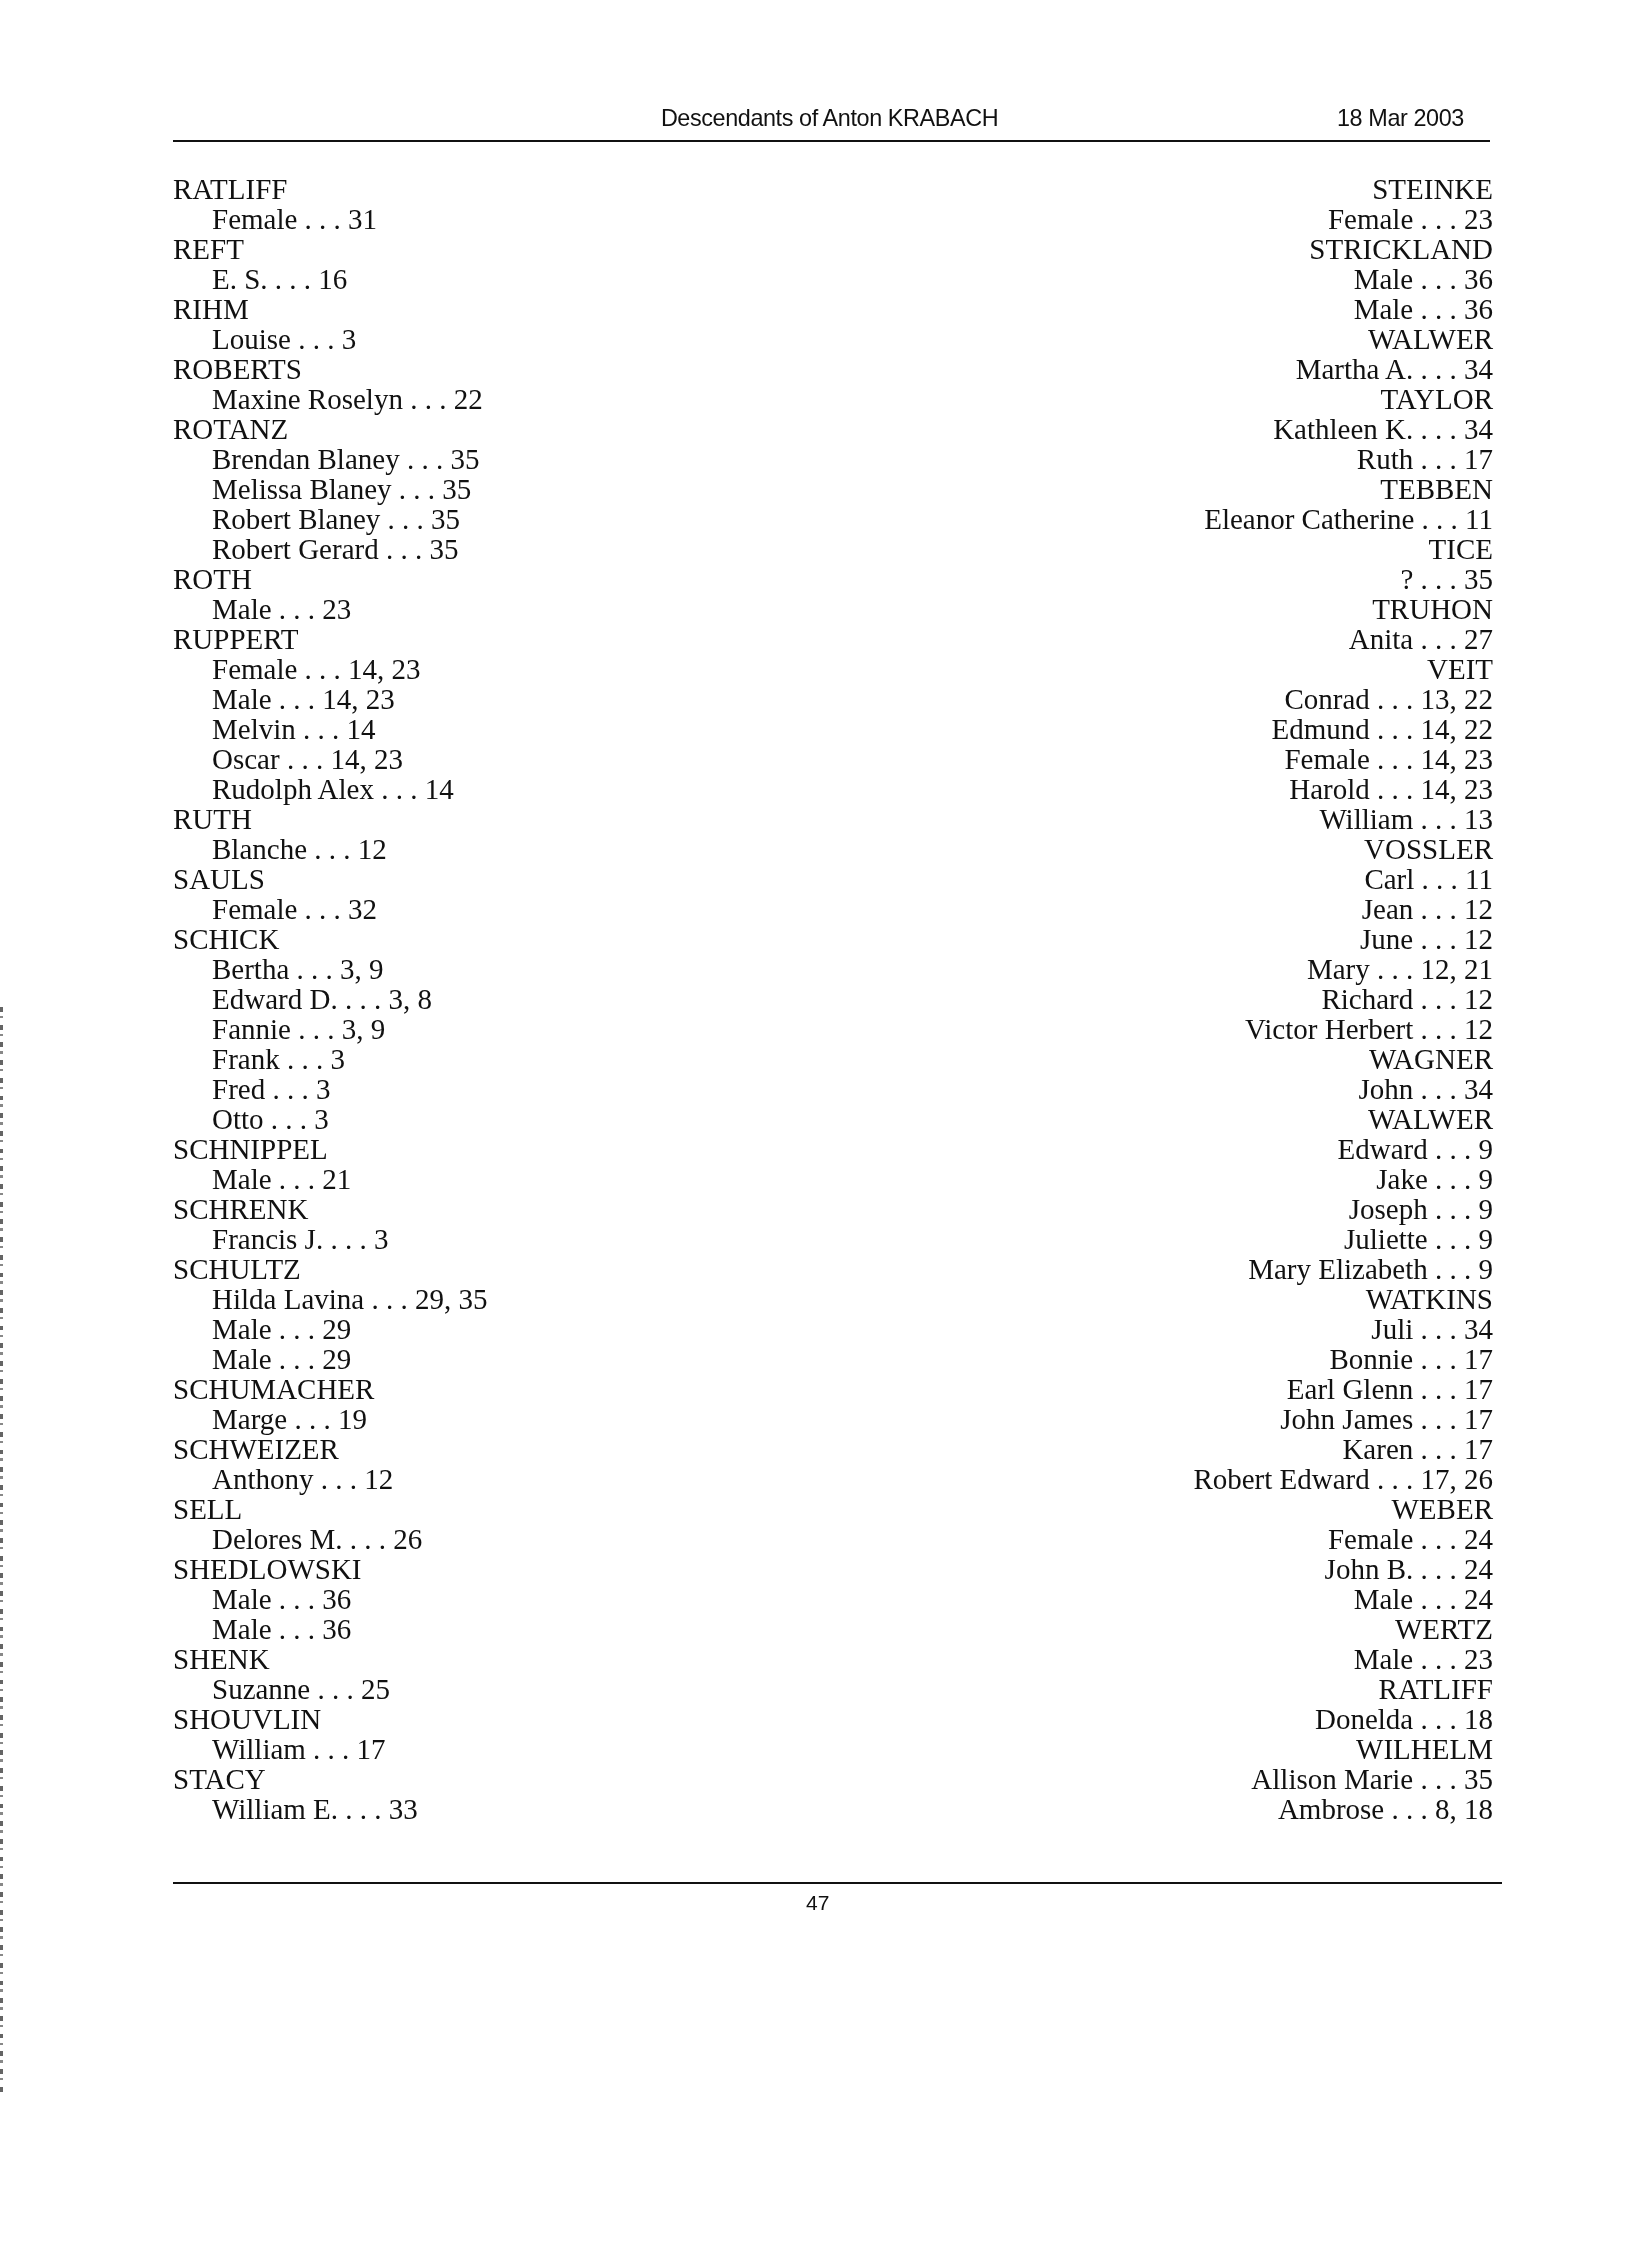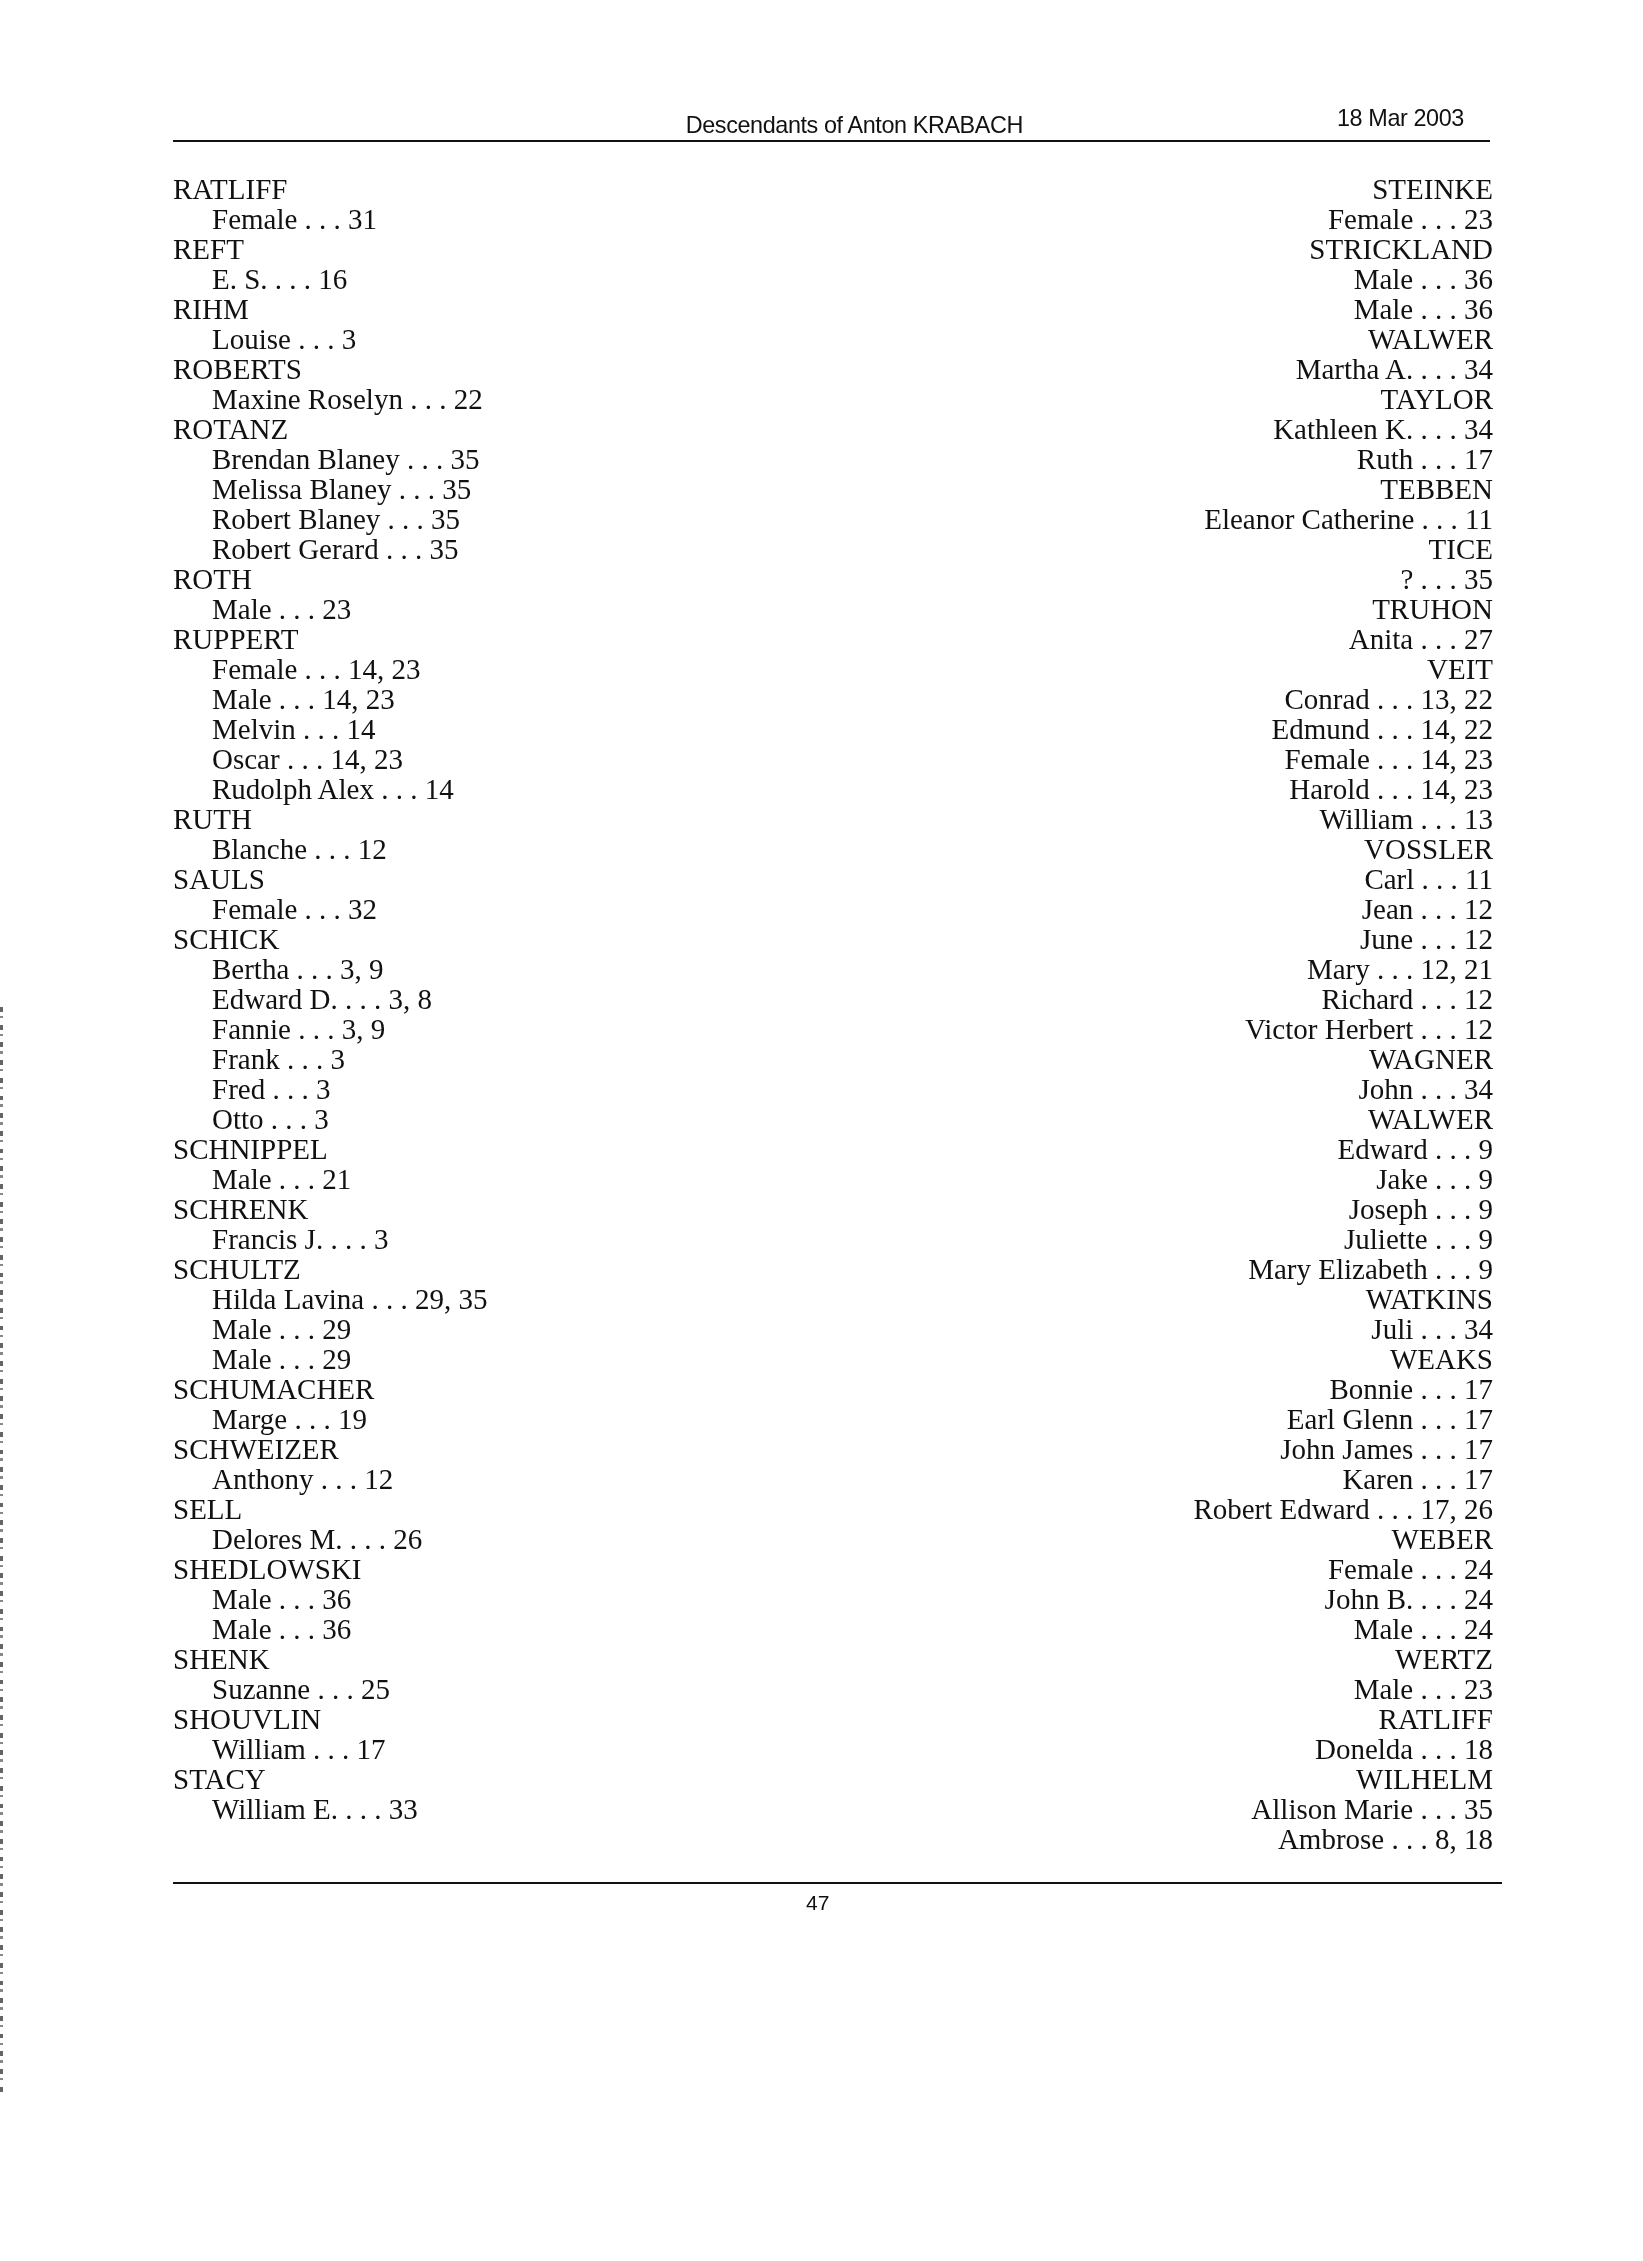--- a/index.html
+++ b/index.html
@@ -1,18 +1,18 @@
 <!DOCTYPE html>
 <html style="font-size:13px"><head>
   <meta charset="utf-8">
   <style>
     html, body { margin: 0; padding: 0; background: #ffffff; }
     body { width: 1643px; height: 2261px; position: relative; overflow: hidden; color: #111; }
     .header-title {
-      position: absolute; top: 112px; left: 636px; width: 387px; text-align: right;
+      position: absolute; top: 105px; left: 636px; width: 387px; text-align: center;
       font-family: "Liberation Sans", sans-serif; font-size: 23.4px; letter-spacing: -0.4px;
     }
     .header-date {
       position: absolute; top: 105px; left: 1337px; width: 153px; text-align: left;
       font-family: "Liberation Sans", sans-serif; font-size: 23.4px; letter-spacing: -0.4px;
     }
     .rule-top { position: absolute; left: 173px; top: 140px; width: 1317px; height: 2.4px; background: #111; }
     .rule-bottom { position: absolute; left: 173px; top: 1882px; width: 1329px; height: 2.4px; background: #111; }
     .page-number {
       position: absolute; top: 1891px; left: 806px; width: 48px; text-align: left;
@@ -128,21 +128,20 @@
     <span class="surname">WAGNER</span>
     <span class="person">John . . . 34</span>
     <span class="surname">WALWER</span>
     <span class="person">Edward . . . 9</span>
     <span class="person">Jake . . . 9</span>
     <span class="person">Joseph . . . 9</span>
     <span class="person">Juliette . . . 9</span>
     <span class="person">Mary Elizabeth . . . 9</span>
     <span class="surname">WATKINS</span>
     <span class="person">Juli . . . 34</span>
-    <span class="surname">WEAKS</span>
     <span class="person">Bonnie . . . 17</span>
     <span class="person">Earl Glenn . . . 17</span>
     <span class="person">John James . . . 17</span>
     <span class="person">Karen . . . 17</span>
     <span class="person">Robert Edward . . . 17, 26</span>
     <span class="surname">WEBER</span>
     <span class="person">Female . . . 24</span>
     <span class="person">John B. . . . 24</span>
     <span class="person">Male . . . 24</span>
     <span class="surname">WERTZ</span>

